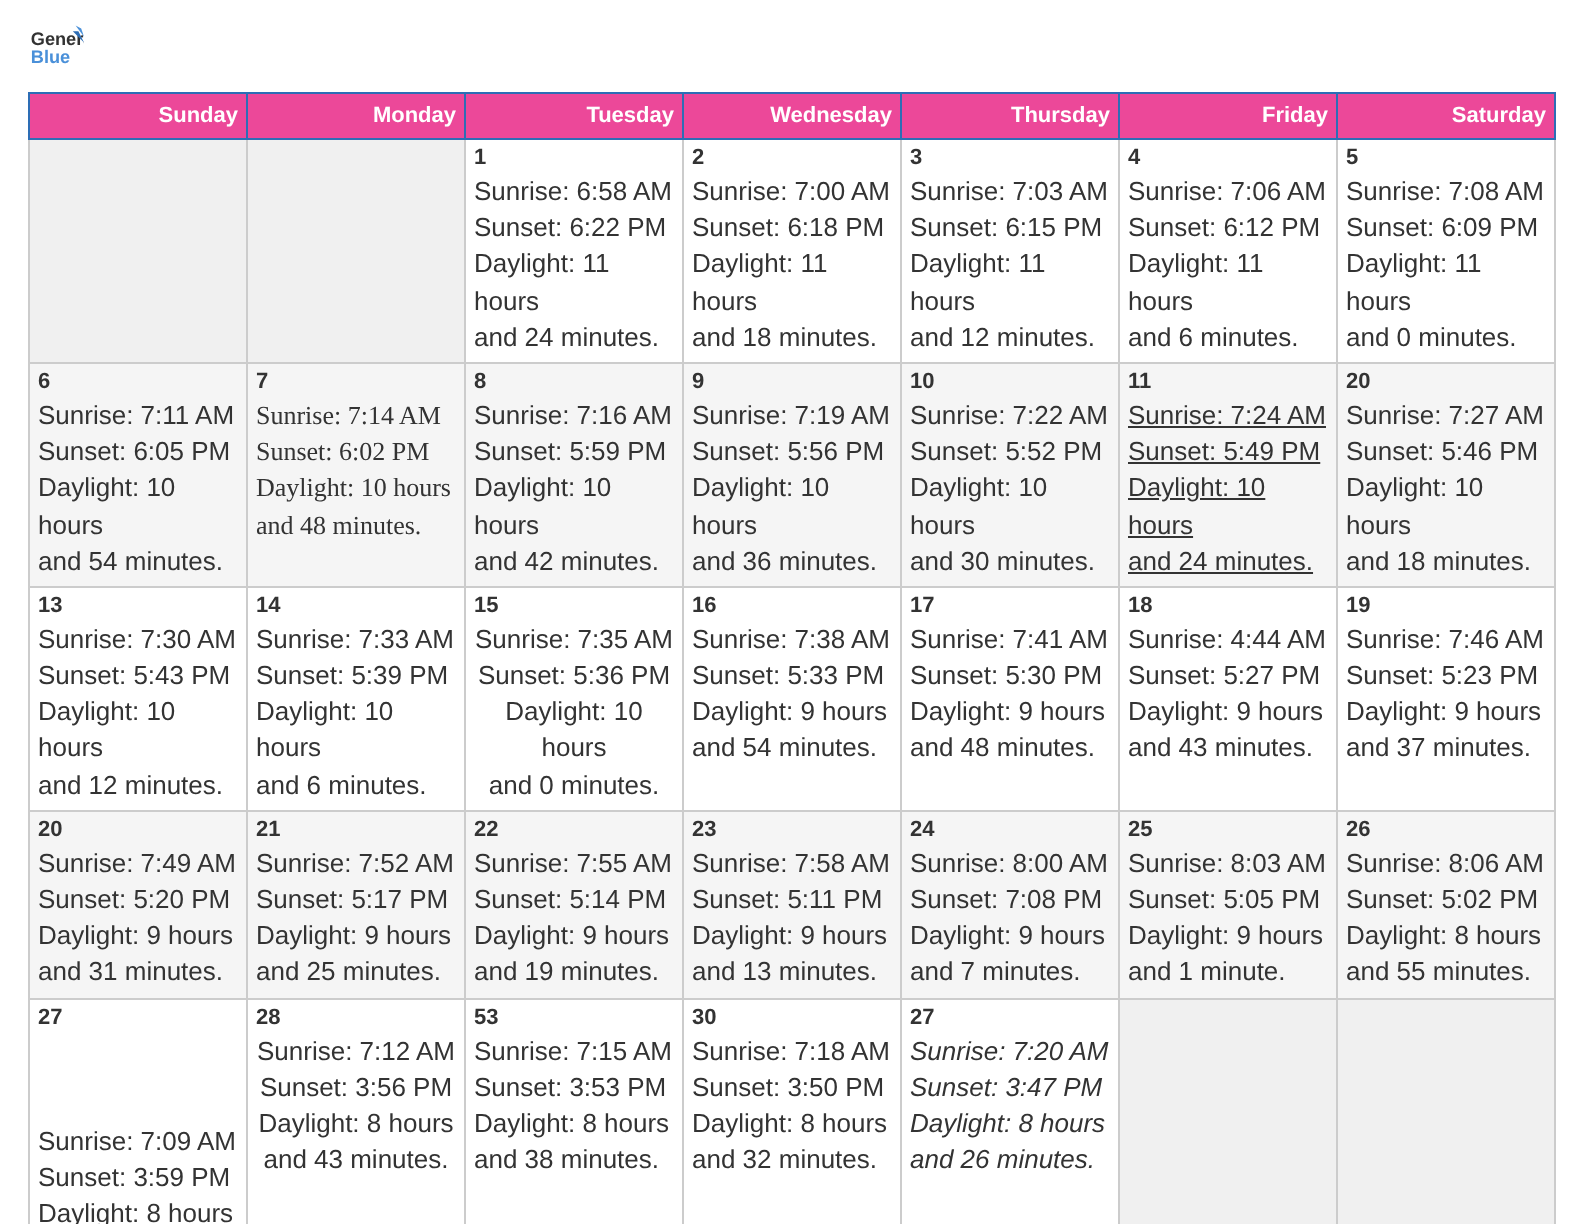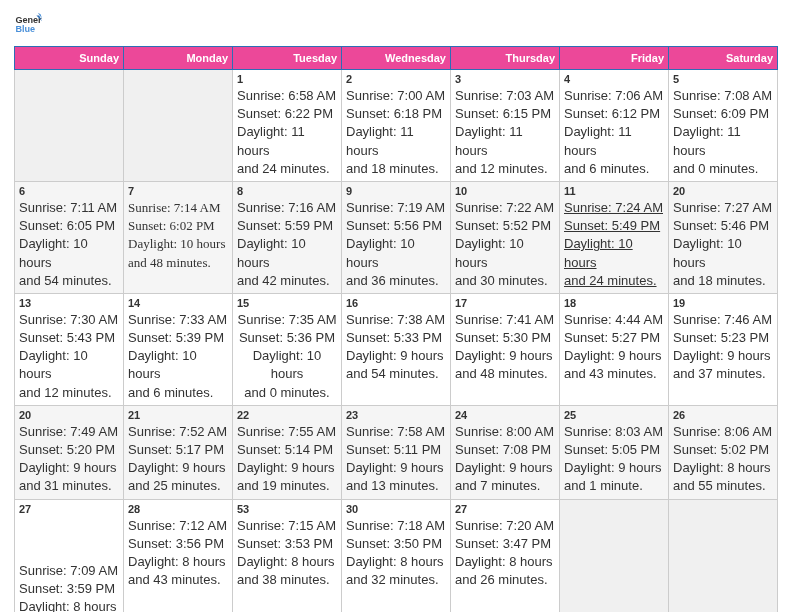--- a/index.html
+++ b/index.html
@@ -316,42 +316,42 @@
         <tr>
           <td>
             <span class="day-number">27</span>
             <div class="day-info" style="white-space: pre-line; margin-top: 47px;">Sunrise: 7:09 AM
 Sunset: 3:59 PM
 Daylight: 8 hours
 and 49 minutes.</div>
           </td>
           <td>
             <span class="day-number">28</span>
-            <div class="day-info" style="white-space: pre-line;">Sunrise: 7:12 AM
+            <div class="day-info" style="white-space: pre-line; text-align: center;">Sunrise: 7:12 AM
 Sunset: 3:56 PM
 Daylight: 8 hours
 and 43 minutes.</div>
           </td>
           <td>
             <span class="day-number">53</span>
             <div class="day-info" style="white-space: pre-line;">Sunrise: 7:15 AM
 Sunset: 3:53 PM
 Daylight: 8 hours
 and 38 minutes.</div>
           </td>
           <td>
             <span class="day-number">30</span>
             <div class="day-info" style="white-space: pre-line;">Sunrise: 7:18 AM
 Sunset: 3:50 PM
 Daylight: 8 hours
 and 32 minutes.</div>
           </td>
           <td>
             <span class="day-number">27</span>
-            <div class="day-info" style="white-space: pre-line;">Sunrise: 7:20 AM
+            <div class="day-info" style="white-space: pre-line; font-style: italic;">Sunrise: 7:20 AM
 Sunset: 3:47 PM
 Daylight: 8 hours
 and 26 minutes.</div>
           </td>
           <td class="empty-cell"></td>
           <td class="empty-cell"></td>
         </tr>
       </tbody>
   </table>
 </div>

